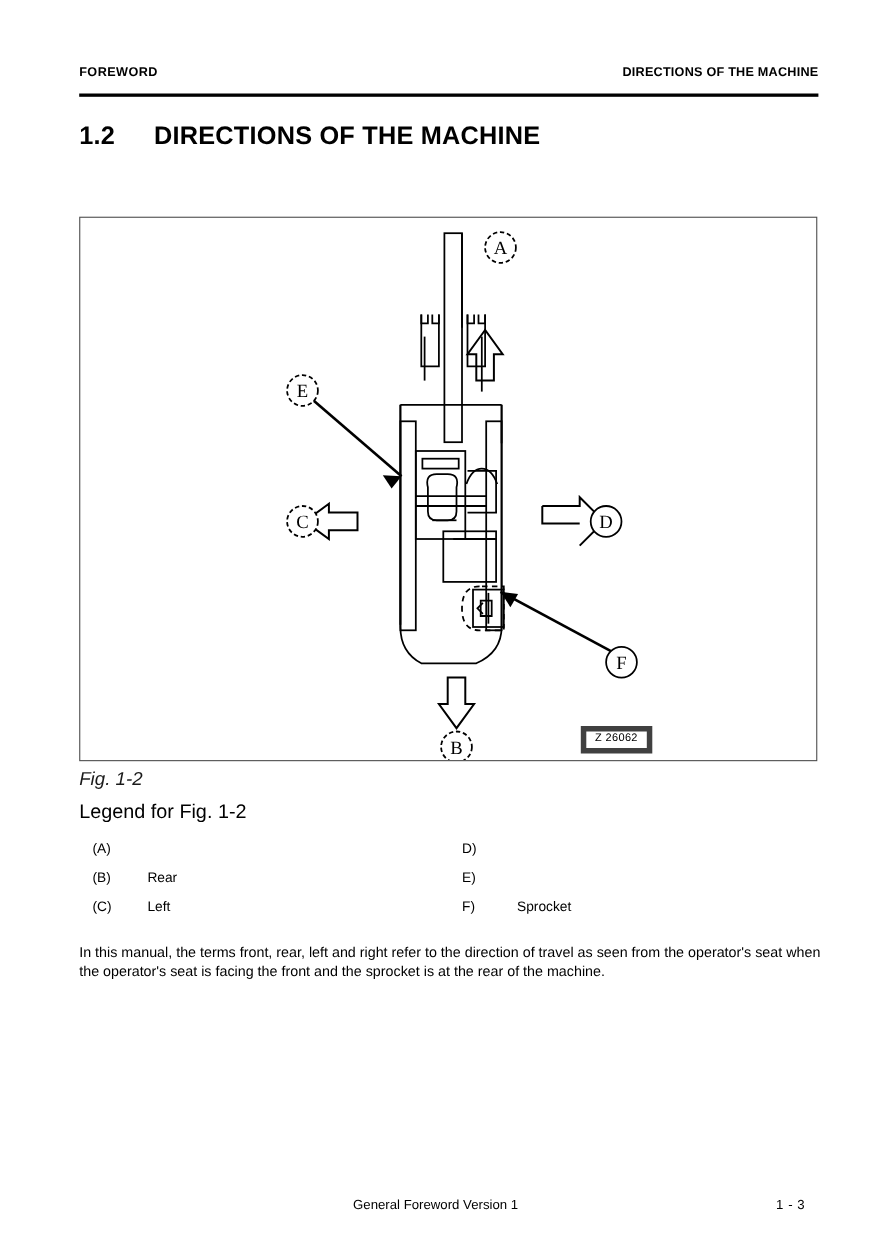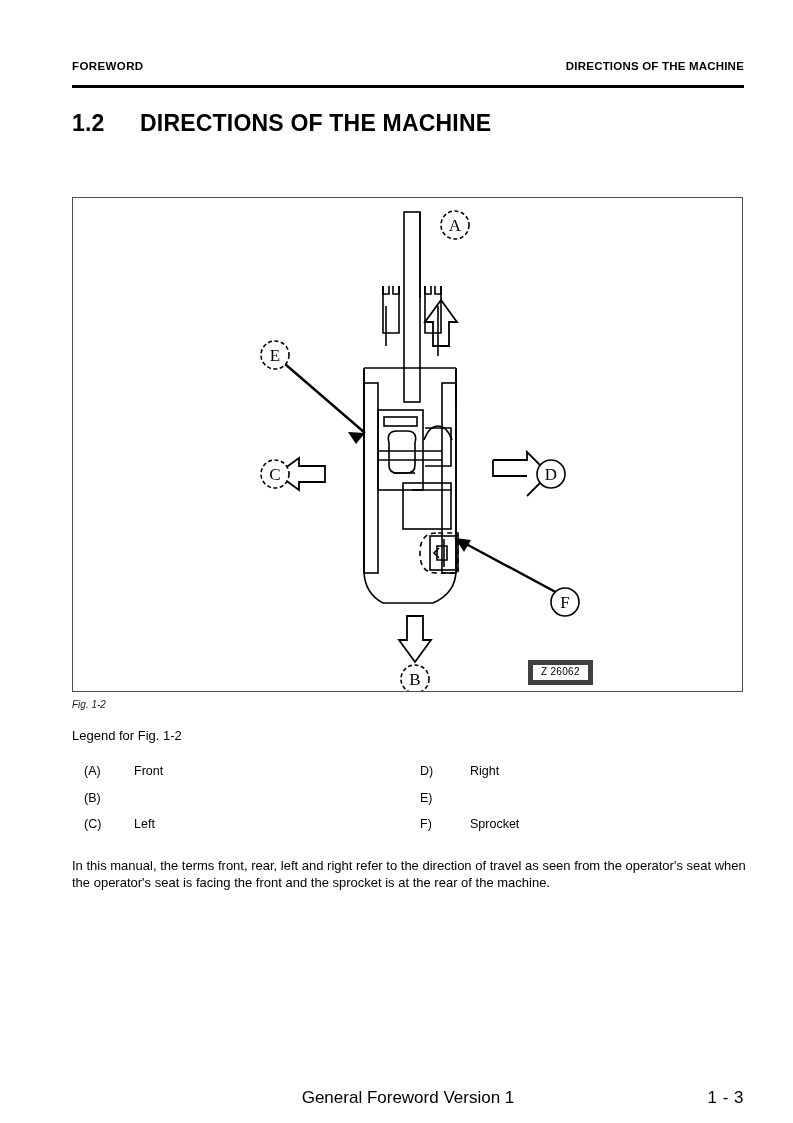--- a/index.html
+++ b/index.html
@@ -111,31 +111,31 @@
     letter-spacing: 0.3px;
     background: #ffffff;
     line-height: 1;
   }
 
   
   .fig-caption {
     position: absolute;
     left: 72px;
     top: 683px;
-    font-size: 10px;
+    font-size: 17px;
     font-style: italic;
     color: #1a1a1a;
   }
 
   
   .legend-title {
     position: absolute;
     left: 72px;
     top: 712px;
-    font-size: 13px;
+    font-size: 18px;
   }
   .legend-table {
     position: absolute;
     left: 72px;
     top: 748px;
     width: 672px;
   }
   .legend-row {
     display: flex;
     height: 26.5px;
@@ -160,25 +160,25 @@
     left: 72px;
     top: 841px;
     width: 676px;
     font-size: 13px;
     line-height: 17px;
   }
 
   
   .footer {
     position: absolute;
-    left: 72px;
+    left: 60px;
     top: 1072px;
     width: 672px;
     height: 18px;
-    font-size: 17px;
+    font-size: 12px;
   }
   .footer-center {
     position: absolute;
     left: 0; right: 0;
     text-align: center;
   }
   .footer-right {
     position: absolute;
     right: 0;
     top: 0;
@@ -308,30 +308,29 @@
   </div>
 
   <div class="fig-caption">Fig. 1-2</div>
 
   <div class="legend-title">Legend for Fig. 1-2</div>
 
   <div class="legend-table">
     <div class="legend-row">
       <div class="legend-col">
         <span class="legend-key">(A)</span>
-        <span class="legend-val">Front</span>
       </div>
       <div class="legend-col">
         <span class="legend-key">D)</span>
-        <span class="legend-val">Right</span>
       </div>
     </div>
     <div class="legend-row">
       <div class="legend-col">
         <span class="legend-key">(B)</span>
+        <span class="legend-val">Rear</span>
       </div>
       <div class="legend-col">
         <span class="legend-key">E)</span>
       </div>
     </div>
     <div class="legend-row">
       <div class="legend-col">
         <span class="legend-key">(C)</span>
         <span class="legend-val">Left</span>
       </div>

